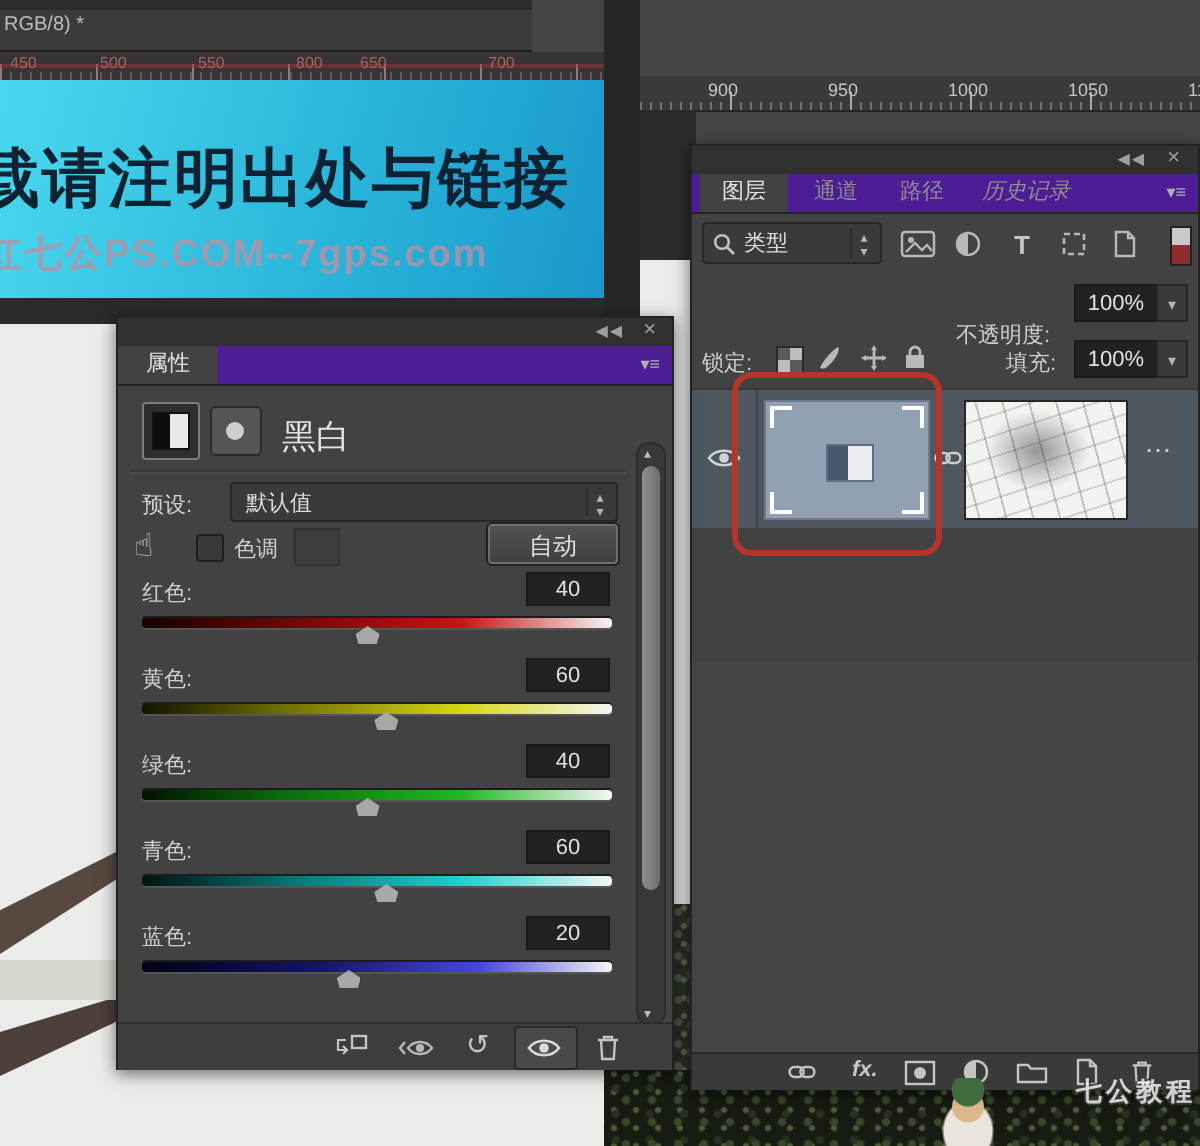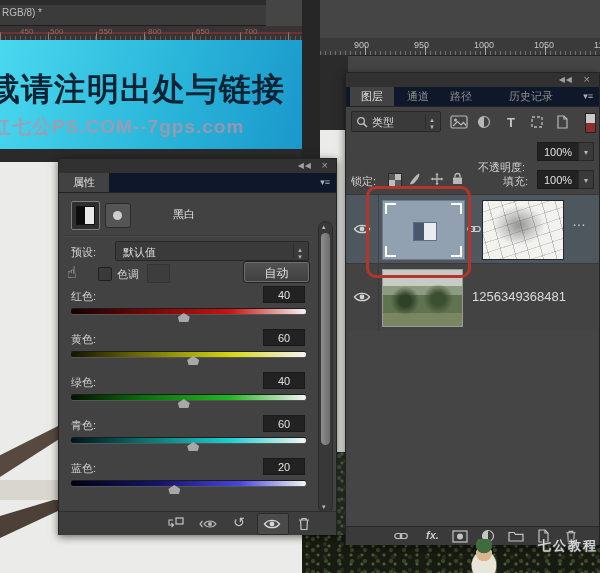--- a/index.html
+++ b/index.html
@@ -2,21 +2,21 @@
 <html><head>
 <meta charset="utf-8">
 <style>
   html,body{margin:0;padding:0;background:#2a2a2a;}
   body{font-family:"Liberation Sans","DejaVu Sans",sans-serif;}
   #screen{position:relative;width:600px;height:573px;overflow:hidden;background:#454545;}
   .abs{position:absolute;}
   
   .panel{position:absolute;background:#424242;border:1px solid #232323;box-shadow:0 2px 8px rgba(0,0,0,.55);box-sizing:border-box;}
   .phead{position:absolute;left:0;top:0;right:0;height:14px;background:#313131;border-bottom:1px solid #262626;}
-  .ptabrow{position:absolute;left:0;right:0;height:19px;background:#0f172a;border-bottom:1px solid #232323;}
+  .ptabrow{position:absolute;left:0;right:0;height:19px;background:#4c1d95;border-bottom:1px solid #232323;}
   .ptab{position:absolute;top:0;height:19px;background:#424242;color:#e2e2e2;font-size:11px;line-height:19px;text-align:center;}
   .ptab.inactive{background:transparent;color:#8d8d8d;}
   .winicons{color:#9f9f9f;font-size:8px;letter-spacing:1px;line-height:12px;}
   .menu-ic{color:#b0b0b0;font-size:9px;line-height:9px;}
   .dd{position:absolute;background:#3a3a3a;border:1px solid #272727;border-radius:2px;color:#dcdcdc;font-size:11px;box-sizing:border-box;}
   .dd .txt{position:absolute;left:7px;top:0;line-height:19px;white-space:nowrap;}
   .stepper{position:absolute;right:2px;top:2px;width:13px;bottom:2px;border-left:1px solid #2c2c2c;color:#b5b5b5;font-size:7px;line-height:7px;text-align:center;padding-top:2px;box-sizing:border-box;}
   .vbox{position:absolute;background:#222;border:1px solid #1a1a1a;color:#e0e0e0;font-size:11px;text-align:center;box-sizing:border-box;}
   .vcaret{position:absolute;background:#3a3a3a;border:1px solid #272727;color:#b5b5b5;font-size:8px;text-align:center;box-sizing:border-box;}
   .lbl{position:absolute;color:#cfcfcf;font-size:11px;white-space:nowrap;}
@@ -90,25 +90,25 @@
   <div class="abs trees" style="left:180px;top:535px;width:420px;height:38px;"></div>
 
   <div class="abs" style="left:0;top:0;width:320px;height:573px;">
 
     <div class="abs" style="left:0;top:0;width:266px;height:25px;background:linear-gradient(#2c2c2c 0 5px,#3b3b3b 5px);border-bottom:1px solid #1e1e1e;text-align:center;">
       <span style="position:absolute;left:2px;top:7px;font-size:10px;color:#bdbdbd;">RGB/8) *</span>
     </div>
 
     <div class="abs ruler rulerL" style="left:0;top:26px;width:302px;height:14px;background-color:#383434;">
       <div class="abs" style="left:0;top:6px;width:302px;height:2px;background:rgba(170,50,50,.45);"></div>
-      <span class="rlbl2" style="left:20px;text-align:center;">450</span>
+      <span class="rlbl2" style="left:5px;text-align:center;">450</span>
       <span class="rlbl2" style="left:50px;">500</span>
       <span class="rlbl2" style="left:99px;">550</span>
       <span class="rlbl2" style="left:148px;">800</span>
-      <span class="rlbl2" style="left:196px;">650</span>
+      <span class="rlbl2" style="left:180px;">650</span>
       <span class="rlbl2" style="left:244px;">700</span>
     </div>
 
     <div class="abs" style="left:0;top:40px;width:302px;height:109px;background:linear-gradient(105deg,#49d8ef 0%,#2ab6da 55%,#1a98cb 100%);overflow:hidden;">
       <div style="position:absolute;left:-12px;top:28px;width:330px;font-size:32px;font-weight:900;letter-spacing:1px;color:#0d2233;white-space:nowrap;">载请注明出处与链接</div>
       <div style="position:absolute;left:-8px;top:74px;font-size:19px;font-weight:bold;letter-spacing:1px;color:rgba(185,145,165,.8);white-space:nowrap;">红七公PS.COM--7gps.com</div>
     </div>
 
     <div class="abs" style="left:0;top:149px;width:302px;height:13px;background:#2a2a2a;"></div>
 
@@ -123,21 +123,21 @@
 
   <div class="panel" style="left:345px;top:72px;width:255px;height:473px;">
     <div class="phead">
       <span class="abs winicons" style="right:26px;top:1px;">◀◀</span>
       <span class="abs winicons" style="right:8px;top:0;font-size:11px;">×</span>
     </div>
     <div class="ptabrow" style="top:14px;">
       <div class="ptab" style="left:4px;width:44px;">图层</div>
       <div class="ptab inactive" style="left:52px;width:40px;">通道</div>
       <div class="ptab inactive" style="left:96px;width:38px;">路径</div>
-      <div class="ptab inactive" style="left:154px;width:62px;">历史记录</div>
+      <div class="ptab inactive" style="left:136px;width:62px;font-style:italic;">历史记录</div>
       <span class="abs menu-ic" style="right:6px;top:5px;"><span>▾</span><span>≡</span></span>
     </div>
 
     <div class="dd" style="left:5px;top:38px;width:90px;height:21px;">
       <span class="icbtn" style="left:4px;top:4px;">
         <svg width="12" height="12" viewBox="0 0 12 12">
             <circle cx="5" cy="5" r="3.4" fill="none" stroke="#c0c0c0" stroke-width="1.3"></circle>
             <path d="M7.6 7.6 L11 11" stroke="#c0c0c0" stroke-width="1.5"></path>
           </svg>
       </span>
@@ -219,31 +219,20 @@
       <span class="icbtn" style="left:121px;top:28px;">
         <svg width="14" height="12" viewBox="0 0 14 12">
             <rect x="0.8" y="3.5" width="7" height="5" rx="2.5" fill="none" stroke="#cfcfcf" stroke-width="1.2"></rect>
             <rect x="6.2" y="3.5" width="7" height="5" rx="2.5" fill="none" stroke="#cfcfcf" stroke-width="1.2"></rect>
           </svg>
       </span>
       <div class="abs sketch" style="left:136px;top:5px;width:82px;height:60px;border:1px solid #24282c;box-sizing:border-box;"></div>
       <span class="abs" style="left:226px;top:18px;color:#cfcfcf;font-size:14px;letter-spacing:1px;">…</span>
     </div>
 
-    <div class="abs" style="left:0;top:190px;width:253px;height:68px;background:#434343;border-top:1px solid #393939;border-bottom:1px solid #373737;">
-      <span class="icbtn" style="left:7px;top:27px;">
-        <svg width="18" height="12" viewBox="0 0 18 12">
-            <path d="M1.5 6 C5 1.2 13 1.2 16.5 6 C13 10.8 5 10.8 1.5 6 Z" fill="none" stroke="#d2d2d2" stroke-width="1.3"></path>
-            <circle cx="9" cy="6" r="2.4" fill="#d2d2d2"></circle>
-          </svg>
-      </span>
-      <div class="abs" style="left:32px;top:0;width:1px;height:68px;background:#393939;"></div>
-      <div class="abs photo" style="left:36px;top:5px;width:81px;height:58px;border:1px solid #9a9a98;box-sizing:border-box;"></div>
-      <span style="position:absolute;left:126px;top:25px;color:#dcdcdc;font-size:13px;">1256349368481</span>
-    </div>
 
     <div class="abs" style="left:0;top:258px;width:253px;height:195px;background:#454545;"></div>
 
     <div class="abs" style="left:0;top:453px;width:253px;height:18px;background:#3a3a3a;border-top:1px solid #292929;">
       <span class="icbtn" style="left:48px;top:3px;">
         <svg width="14" height="12" viewBox="0 0 14 12">
             <rect x="0.8" y="3.5" width="7" height="5" rx="2.5" fill="none" stroke="#c4c4c4" stroke-width="1.2"></rect>
             <rect x="6.2" y="3.5" width="7" height="5" rx="2.5" fill="none" stroke="#c4c4c4" stroke-width="1.2"></rect>
           </svg>
       </span>
@@ -290,21 +279,21 @@
     </div>
 
     <div class="abs" style="left:12px;top:42px;width:27px;height:27px;background:#2e2e2e;border:1px solid #7d7d7d;border-radius:2px;">
       <div class="abs" style="left:4px;top:4px;width:17px;height:17px;background:#e9e9e9;border:1px solid #111;">
         <div class="abs" style="left:0;top:0;width:8px;height:17px;background:#0c0c0c;"></div>
       </div>
     </div>
     <div class="abs" style="left:46px;top:44px;width:24px;height:23px;background:#555;border:1px solid #2a2a2a;border-radius:3px;">
       <div class="abs" style="left:7px;top:7px;width:9px;height:9px;border-radius:50%;background:#cfcfcf;"></div>
     </div>
-    <span class="lbl" style="left:82px;top:48px;font-size:11px;color:#e2e2e2;margin-left:32px;">黑白</span>
+    <span class="lbl" style="left:82px;top:48px;font-size:17px;color:#e2e2e2;">黑白</span>
 
     <div class="abs" style="left:6px;top:76px;width:248px;height:1px;background:#383838;border-bottom:1px solid #4c4c4c;"></div>
 
     <span class="lbl" style="left:12px;top:86px;">预设:</span>
     <div class="dd" style="left:56px;top:82px;width:194px;height:20px;">
       <span class="txt" style="line-height:20px;">默认值</span>
       <span class="stepper"><span>▴</span><br><span>▾</span></span>
     </div>
 
     <span style="position:absolute;left:8px;top:104px;font-size:16px;color:#c0c0c0;">☝</span>

